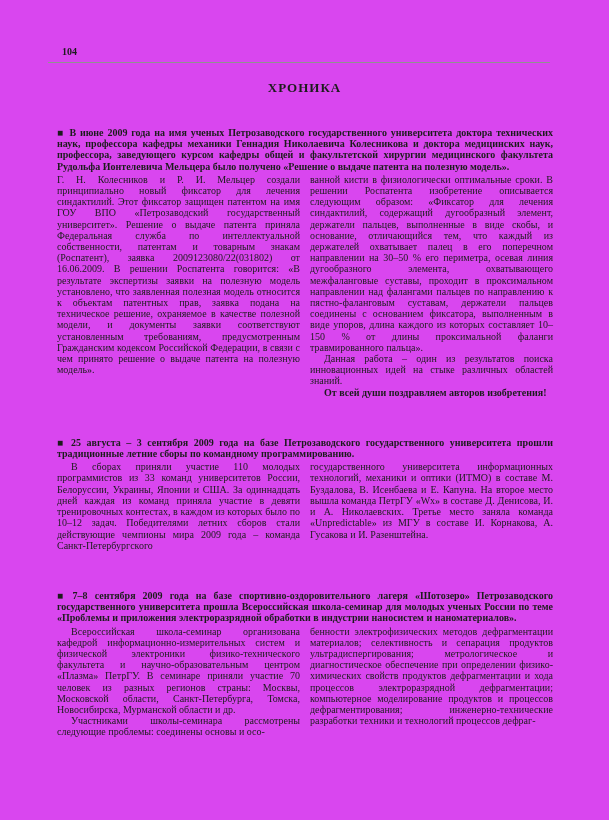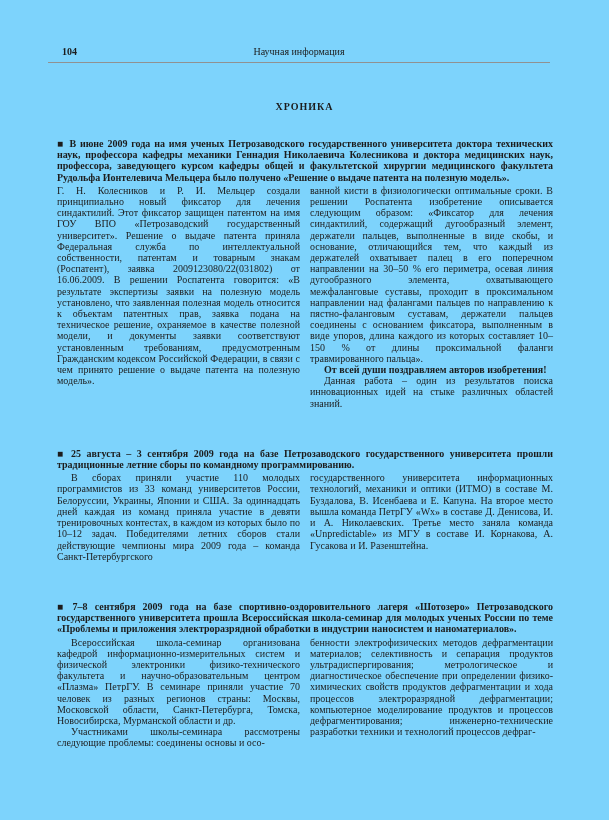--- a/index.html
+++ b/index.html
@@ -1,68 +1,67 @@
 <!DOCTYPE html>
 <html lang="ru"><head>
 <meta charset="utf-8">
 <style>
   html,body{margin:0;padding:0;background:#ffffff;}
   .page{
-    width:609px;height:820px;background:#7dd3fc;overflow:hidden;
+    width:609px;height:820px;background:#d946ef;overflow:hidden;
     font-family:"Liberation Serif","DejaVu Serif",serif;
     color:#1c1c1c;font-size:10px;line-height:11.2px;
     position:relative;box-sizing:border-box;
   }
   .header{
     margin:46px 59px 0 48px;
     border-bottom:1px solid #919191;
     padding-bottom:4px;
     position:relative;height:12px;
   }
   .page-num{font-weight:bold;position:absolute;left:14px;top:0;}
   .running{position:absolute;left:0;right:0;top:0;text-align:center;}
   .doc-title{
-    margin-top:37px;text-align:center;font-weight:bold;
-    font-size:10px;letter-spacing:1px;line-height:14px;
+    margin-top:18px;text-align:center;font-weight:bold;
+    font-size:13px;letter-spacing:1px;line-height:14px;
   }
   .content{margin:0 56px 0 57px;}
   .sec{margin-top:39px;}
-  .sec.first{margin-top:24px;}
+  .sec.first{margin-top:32px;}
   .intro{font-weight:bold;text-align:justify;margin:0 0 2px 0;}
   .bullet{margin-right:5px;}
   .cols{display:flex;gap:10px;}
   .col{flex:1 1 0;min-width:0;text-align:justify;}
   .para{margin:0;}
   .para.ind{text-indent:14px;}
   .para.bold{font-weight:bold;}
 </style>
 </head>
 <body>
 
 <div class="page">
 
   <div class="header">
     <span class="page-num">104</span>
-    <span class="running">Научная информация</span>
   </div>
 
   <div class="doc-title">ХРОНИКА</div>
 
   <div class="content">
 
     <div class="sec first">
       <p class="intro"><span class="bullet">■</span><span>В июне 2009 года на имя ученых Петрозаводского государственного университета доктора технических наук, профессора кафедры механики  Геннадия Николаевича Колесникова и доктора медицинских наук, профессора, заведующего курсом кафедры общей и факультетской хирургии медицинского факультета Рудольфа Ионтелевича Мельцера было получено «Решение о выдаче патента на полезную модель».</span></p>
       <div class="cols">
         <div class="col">
           <p class="para">Г. Н. Колесников и Р. И. Мельцер создали принципиально новый фиксатор для лечения синдактилий. Этот фиксатор защищен патентом на имя ГОУ ВПО «Петрозаводский государственный университет». Решение о выдаче патента приняла Федеральная служба по интеллектуальной собственности, патентам и товарным знакам (Роспатент), заявка 2009123080/22(031802) от 16.06.2009. В решении Роспатента говорится: «В результате экспертизы заявки на полезную модель установлено, что заявленная полезная модель относится к объектам патентных прав, заявка подана на техническое решение, охраняемое в качестве полезной модели, и документы заявки соответствуют установленным требованиям, предусмотренным Гражданским кодексом Российской Федерации, в связи с чем принято решение о выдаче патента на полезную модель».</p>
         </div>
         <div class="col">
           <p class="para">ванной кисти в физиологически оптимальные сроки. В решении Роспатента изобретение описывается следующим образом: «Фиксатор для лечения синдактилий, содержащий дугообразный элемент, держатели пальцев, выполненные в виде скобы, и основание, отличающийся тем, что каждый из держателей охватывает палец в его поперечном направлении на 30–50 % его периметра, осевая линия дугообразного элемента, охватывающего межфаланговые суставы, проходит в проксимальном направлении над фалангами пальцев по направлению к пястно-фаланговым суставам, держатели пальцев соединены с основанием фиксатора, выполненным в виде упоров, длина каждого из которых составляет 10–150 % от длины проксимальной фаланги травмированного пальца».</p>
+          <p class="para ind">Данная работа – один из результатов поиска инновационных идей на стыке различных областей знаний.</p>
           <p class="para ind bold">От всей души поздравляем авторов изобретения!</p>
-          <p class="para ind">Данная работа – один из результатов поиска инновационных идей на стыке различных областей знаний.</p>
         </div>
       </div>
     </div>
 
     <div class="sec">
       <p class="intro"><span class="bullet">■</span><span>25 августа – 3 сентября 2009 года на базе Петрозаводского государственного университета прошли традиционные летние сборы по командному программированию.</span></p>
       <div class="cols">
         <div class="col">
           <p class="para ind">В сборах приняли участие 110 молодых программистов из 33 команд университетов России, Белоруссии, Украины, Японии и США. За одиннадцать дней каждая из команд приняла участие в девяти тренировочных контестах, в каждом из которых было по 10–12 задач. Победителями летних сборов стали действующие чемпионы мира 2009 года – команда Санкт-Петербургского</p>
         </div>

